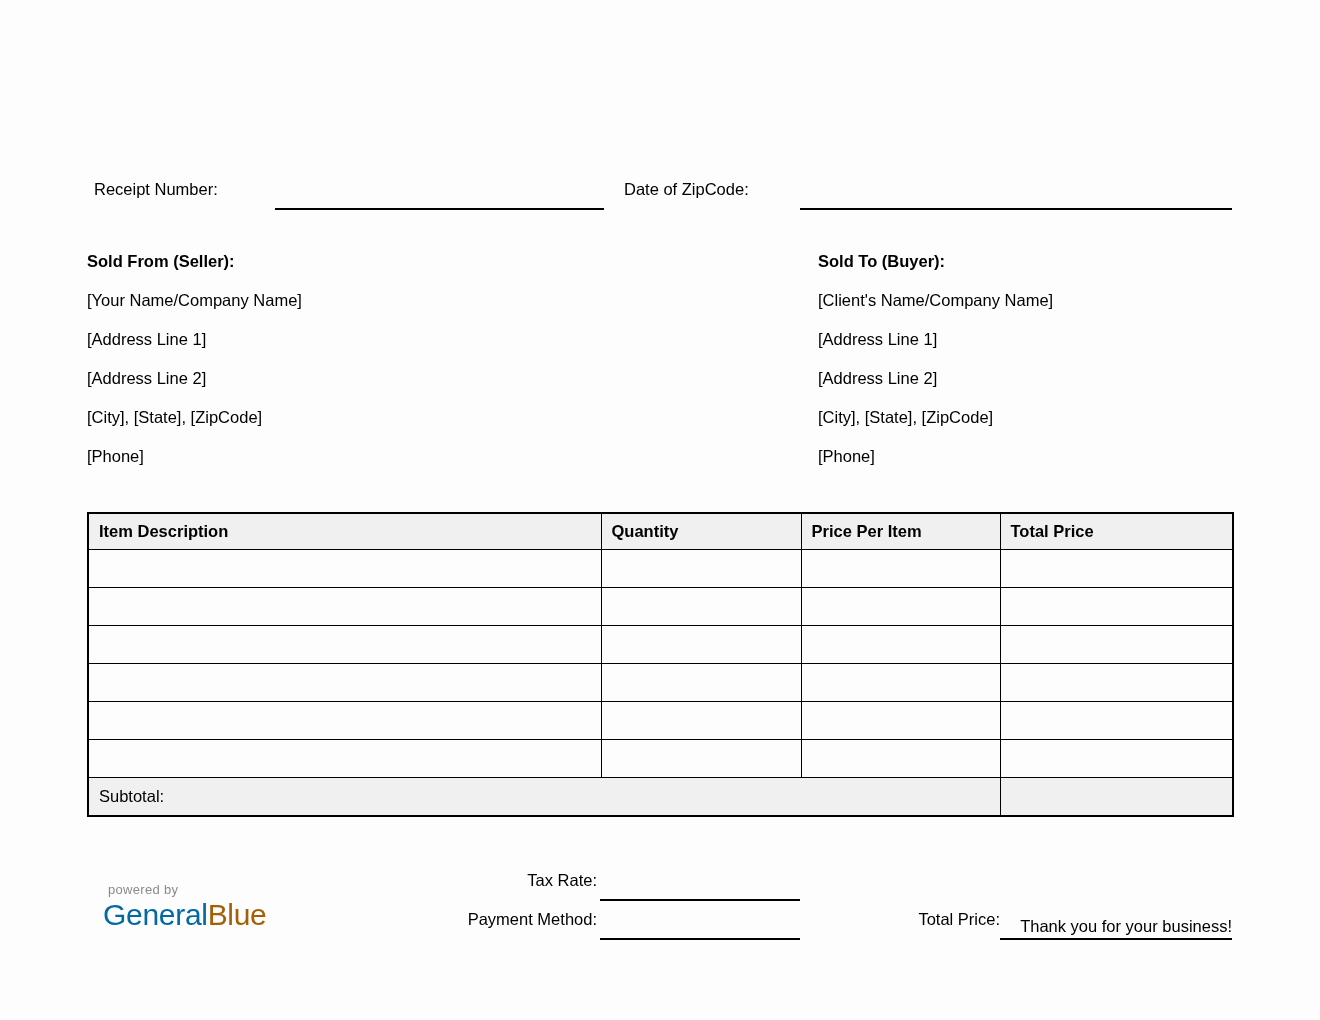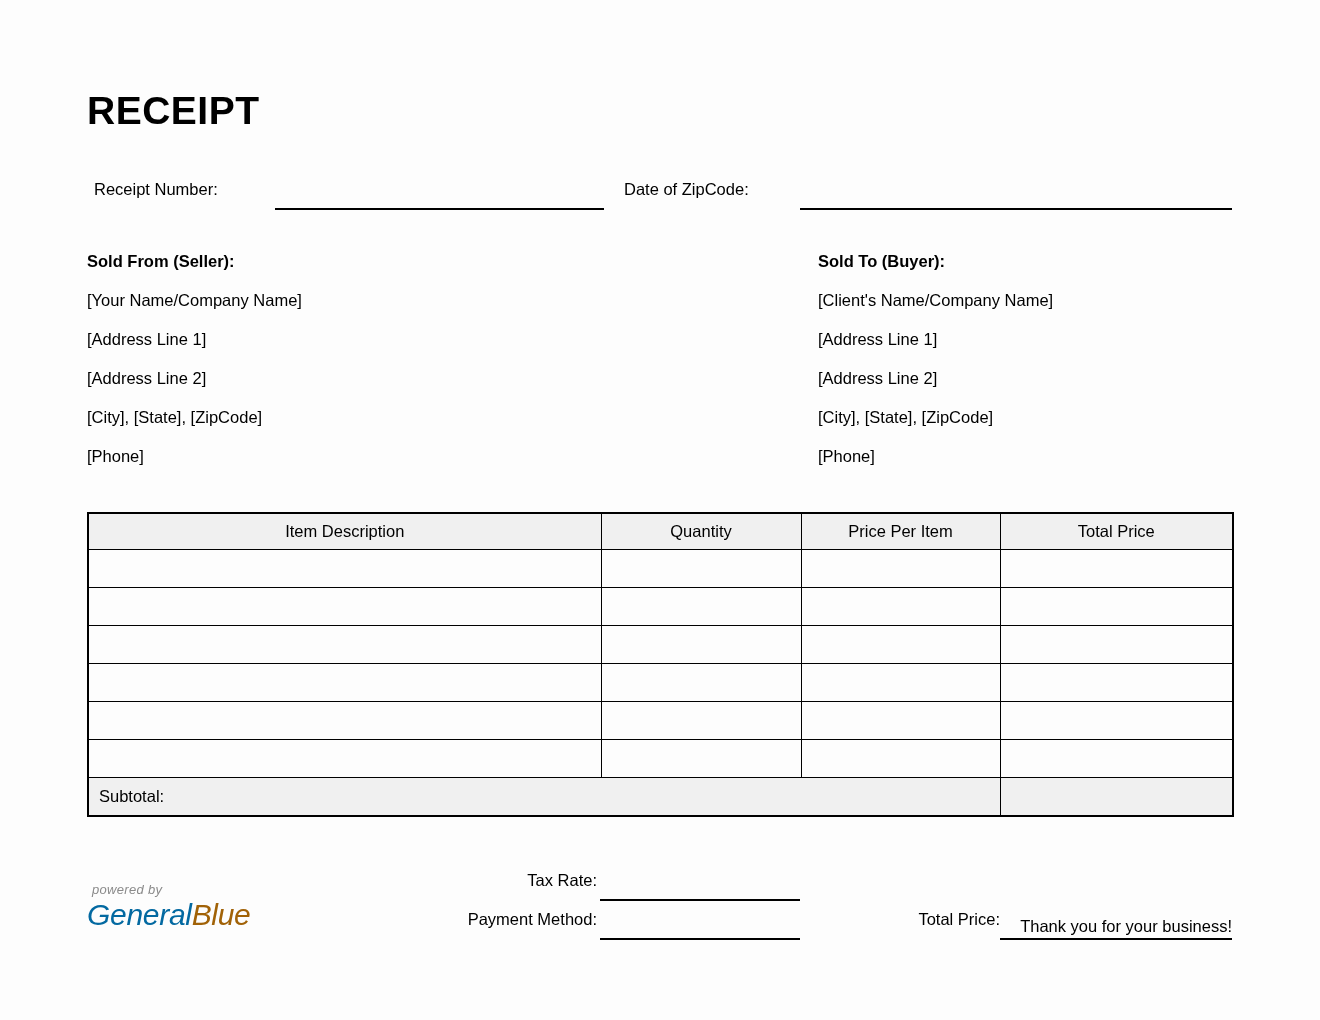--- a/index.html
+++ b/index.html
@@ -104,23 +104,22 @@
   }
   .items-table td, .items-table th {
     border: 1.4px solid #000;
     padding: 0 10px;
     font-size: 16.5px;
     text-align: left;
     vertical-align: middle;
   }
   .items-table thead th {
     background: #f0f0f0;
-    font-weight: normal;
+    font-weight: bold;
     height: 35px;
-    text-align: center;
   }
   .items-table tbody td {
     height: 37px;
     background: #fdfdfd;
   }
   .col-desc  { width: 513px; }
   .col-qty   { width: 200px; }
   .col-price { width: 199px; }
   .col-total { width: 233px; }
   .subtotal-row td {
@@ -170,24 +169,23 @@
   .f-tax .total-label { right: 232px; }
   .f-tax .total-line  { left: 113px; right: 0; }
 
   .f-totprice { left: 800px; top: 39px; width: 345px; }
   .f-totprice .total-label { right: 232px; }
   .f-totprice .total-line  { left: 113px; right: 0; }
 
   
   .brand {
     position: absolute;
-    left: 87px;
+    left: 103px;
     top: 882px;
     width: 260px;
-    font-style: italic;
   }
   .brand-powered {
     font-size: 13px;
     color: #8a8a8a;
     line-height: 16px;
     letter-spacing: 0.3px;
     margin-left: 5px;
   }
   .brand-name {
     font-size: 30px;
@@ -205,21 +203,20 @@
     font-size: 16.5px;
     line-height: 22px;
     white-space: nowrap;
   }
 </style>
 </head>
 <body>
 
 <div class="page">
 
-  <div class="doc-title">RECEIPT</div>
 
   <div class="meta-row">
     <div class="meta-field meta-receipt">
       <span class="meta-label">Receipt Number:</span>
       <span class="meta-line"></span>
     </div>
     <div class="meta-field meta-date">
       <span class="meta-label">Date of ZipCode:</span>
       <span class="meta-line"></span>
     </div>

